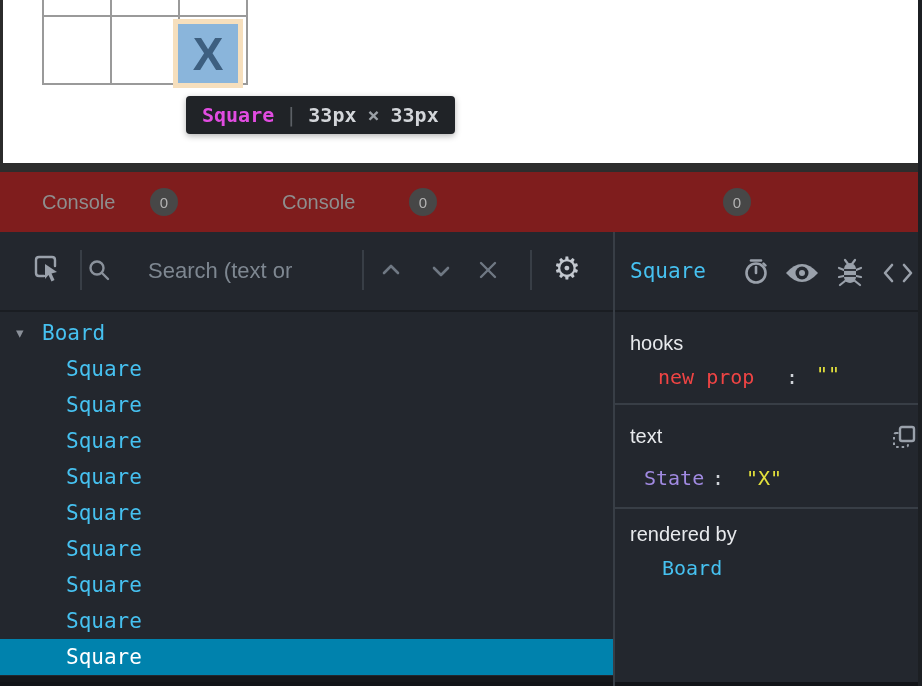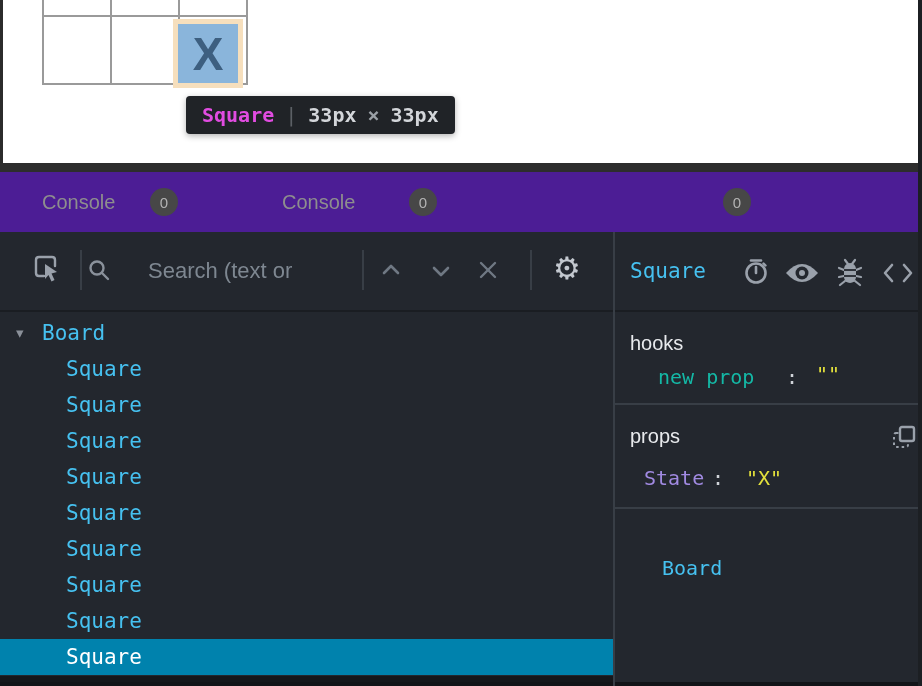--- a/index.html
+++ b/index.html
@@ -32,21 +32,21 @@
     font-family:"DejaVu Sans Mono",monospace;font-weight:bold;font-size:20px;
     box-shadow:0 2px 6px rgba(0,0,0,.3);
   }
   .tt-component{color:#e14ce1;}
   .tt-sep{color:#5c6066;font-weight:normal;}
   .tt-dim{color:#d3d6da;}
   .tt-times{color:#9aa0a6;}
 
   
   .edge-strip{left:0;top:163px;width:922px;height:9px;background:#2d2d2d;}
-  .tabbar{left:0;top:172px;width:922px;height:72px;background:#4c1d95;}
+  .tabbar{left:0;top:172px;width:922px;height:72px;background:#7f1d1d;}
   .tab-label{position:absolute;top:0;height:60px;line-height:60px;font-size:20px;color:#8e8e8e;}
   .tab-label.active{color:#ffffff;font-weight:bold;}
   .tab-badge{
     position:absolute;top:16px;width:28px;height:28px;border-radius:50%;
     background:#474747;color:#b3b3b3;font-size:15px;
     display:flex;align-items:center;justify-content:center;
   }
 
   
   .toolbar{left:0;top:232px;width:922px;height:78px;background:#23272e;}
@@ -80,21 +80,21 @@
   .tree-row.sel{background:#0082ad;}
   .tree-row.sel .lbl{color:#ffffff;}
 
   
   .inspector{left:615px;top:312px;width:307px;height:374px;background:#23272e;overflow:hidden;}
   .sec-header{
     position:absolute;left:15px;font-size:20px;color:#e8eaed;line-height:24px;
   }
   .hdiv{position:absolute;left:0;width:307px;height:2px;background:#383e46;}
   .mono{font-family:"DejaVu Sans Mono",monospace;font-size:20px;line-height:24px;}
-  .key-gray{color:#14b8a6;}
+  .key-gray{color:#ef4444;}
   .punct{color:#d0d4d9;}
   .val-yellow{color:#e3e13c;}
   .key-purple{color:#a18ae2;}
   .link-cyan{color:#46c1f0;}
 
   
   .bottom-strip-left{left:0;top:676px;width:613px;height:10px;background:#15171b;}
   .bottom-strip-full{left:0;top:682px;width:922px;height:4px;background:#121418;}
 
   svg{display:block;}
@@ -266,30 +266,31 @@
 </div>
 
 <div class="abs inspector">
 
   <div class="sec-header" style="top:19px">hooks</div>
   <span class="abs mono key-gray" style="left:43px;top:53px">new prop</span>
   <span class="abs mono punct" style="left:171px;top:53px">:</span>
   <span class="abs mono val-yellow" style="left:201px;top:50px">""</span>
   <div class="hdiv" style="top:91px"></div>
 
-  <div class="sec-header" style="top:112px">props</div>
+  <div class="sec-header" style="top:112px">text</div>
   <span class="abs" style="left:276px;top:112px">
     <svg width="26" height="26" viewBox="0 0 26 26">
       <rect x="3" y="9" width="14" height="14" rx="2" fill="none" stroke="#9aa1ab" stroke-width="2" stroke-dasharray="2.5,3"></rect>
       <rect x="9" y="3" width="14" height="14" rx="2" fill="#23272e" stroke="#9aa1ab" stroke-width="2.4"></rect>
     </svg>
   </span>
   <span class="abs mono key-purple" style="left:29px;top:154px">State</span>
   <span class="abs mono punct" style="left:97px;top:154px">:</span>
   <span class="abs mono val-yellow" style="left:131px;top:154px">"X"</span>
   <div class="hdiv" style="top:195px"></div>
 
+  <div class="sec-header" style="top:210px">rendered by</div>
   <span class="abs mono link-cyan" style="left:47px;top:244px">Board</span>
 </div>
 
 <div class="abs bottom-strip-left"></div>
 <div class="abs bottom-strip-full"></div>
 <div class="abs screen-right-edge"></div>
 
 </body></html>

